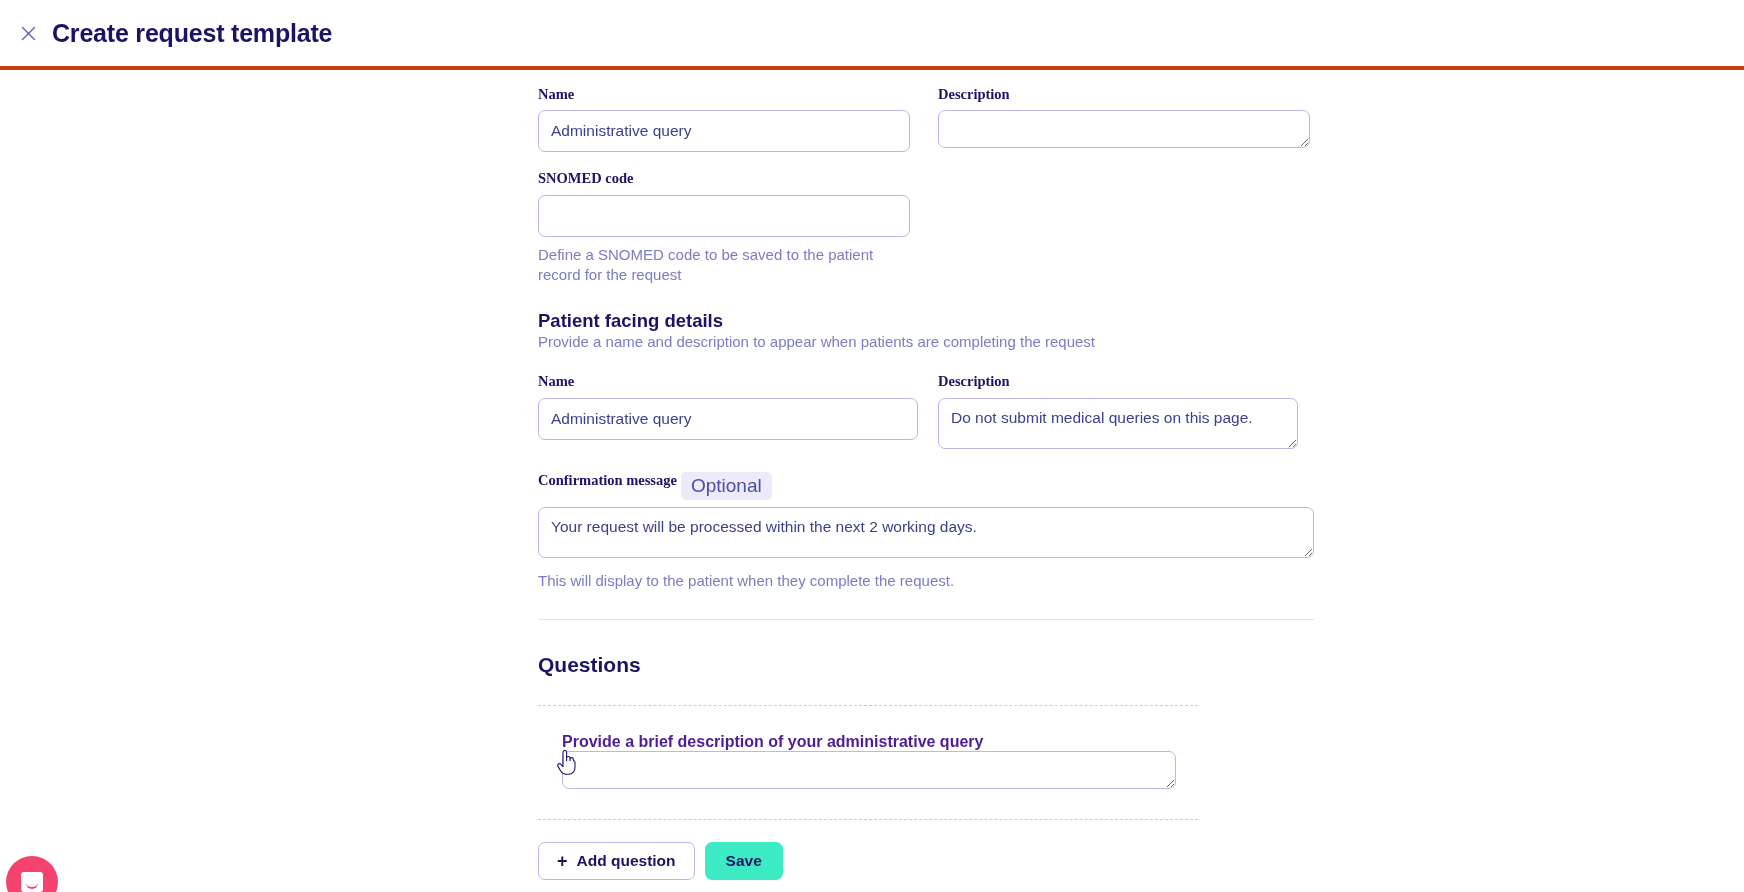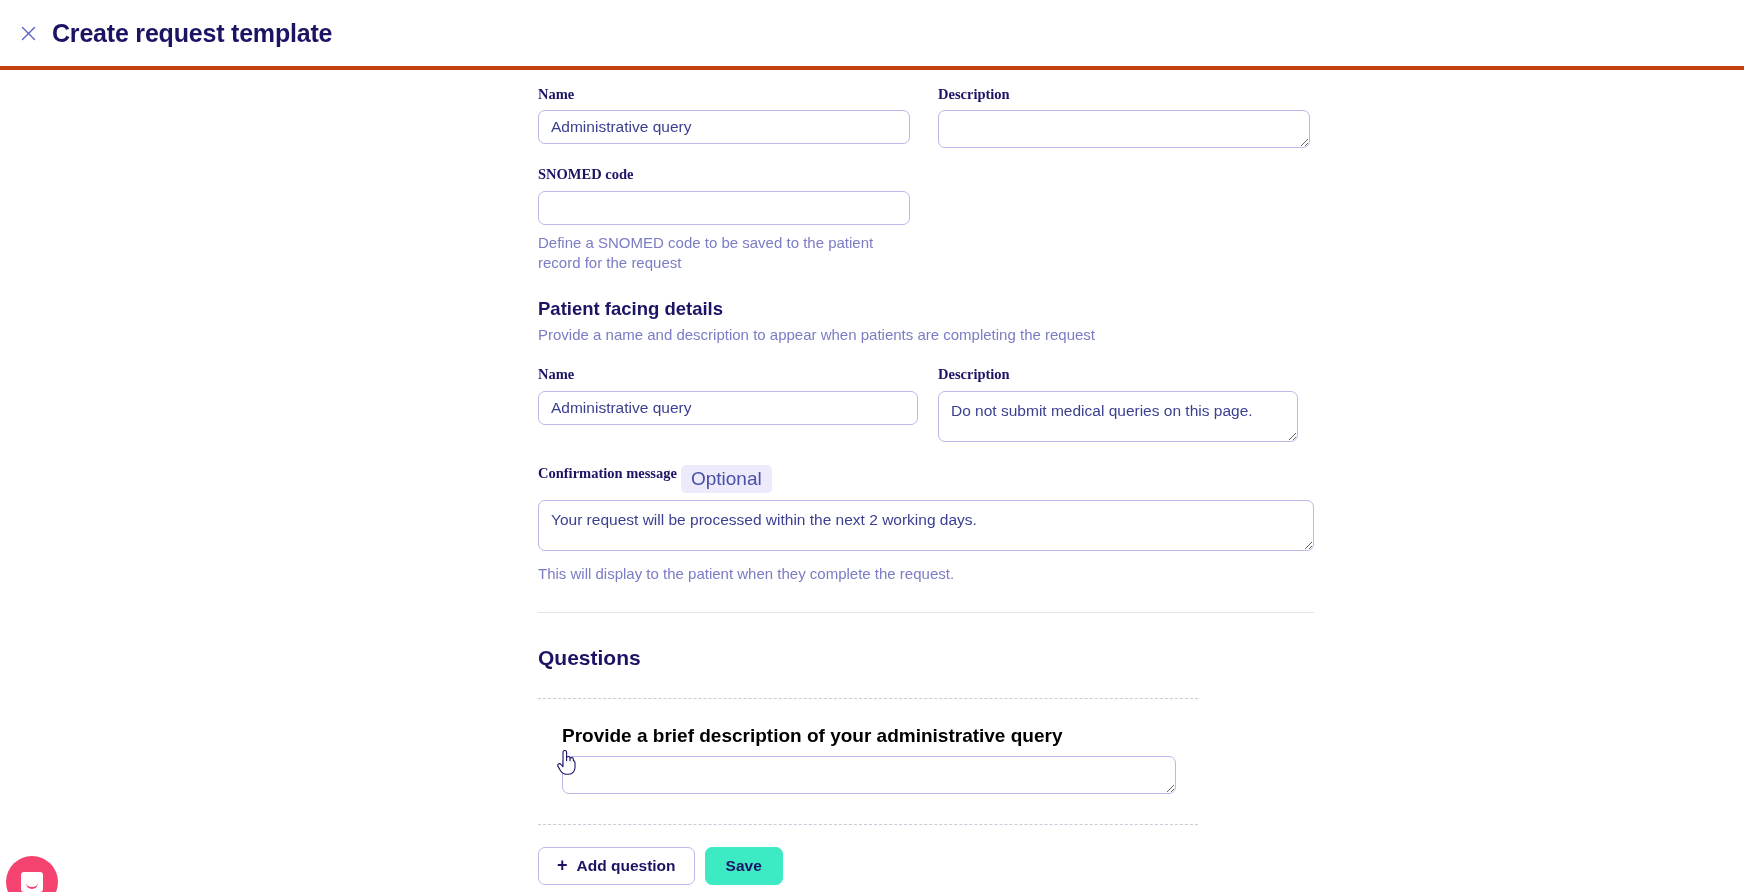--- a/index.html
+++ b/index.html
@@ -83,21 +83,21 @@
   textarea.txt { resize: vertical; overflow: hidden; }
 
   .w-name   { width: 372px; }
   .w-desc   { width: 372px; }
   .w-snomed { width: 372px; }
   .w-name2  { width: 380px; }
   .w-desc2  { width: 360px; }
   .w-full   { width: 776px; }
   .w-q      { width: 614px; }
 
-  .h-input  { height: 34px; }
+  .h-input  { height: 42px; }
   .h-area   { height: 38px; }
   .h-area-lg{ height: 51px; }
   .h-qarea  { height: 38px; }
 
   .help {
     font-size: 15px;
     color: #7b7cc4;
     line-height: 1.33;
     margin-top: 8px;
     max-width: 372px;
@@ -106,21 +106,20 @@
 
   .section-title {
     font-size: 18.5px;
     font-weight: bold;
     color: #1b1464;
     line-height: 1.2;
   }
   .section-sub {
     font-size: 15px;
     color: #7b7cc4;
-    margin-top: 5px;
     line-height: 1.3;
   }
 
   .hr-solid {
     border: none;
     border-top: 1px solid #dfe3ec;
     margin: 0;
     width: 776px;
   }
   .hr-dashed {
@@ -133,24 +132,24 @@
 
   .questions-title {
     font-size: 21px;
     font-weight: bold;
     color: #1b1464;
     line-height: 1.2;
   }
 
   .q-block { padding-left: 24px; }
   .q-label {
-    font-size: 19px;
-    font-weight: bold;
-    color: #000000;
-    margin-bottom: 8px;
+    font-size: 16px;
+    font-weight: bold;
+    color: #4c1d95;
+    margin-bottom: 0;
     line-height: 1.2;
   }
 
   .btn-row { display: flex; gap: 10px; align-items: center; }
   .btn {
     font-family: "Liberation Sans", sans-serif;
     font-size: 15.5px;
     font-weight: bold;
     border-radius: 7px;
     cursor: pointer;

